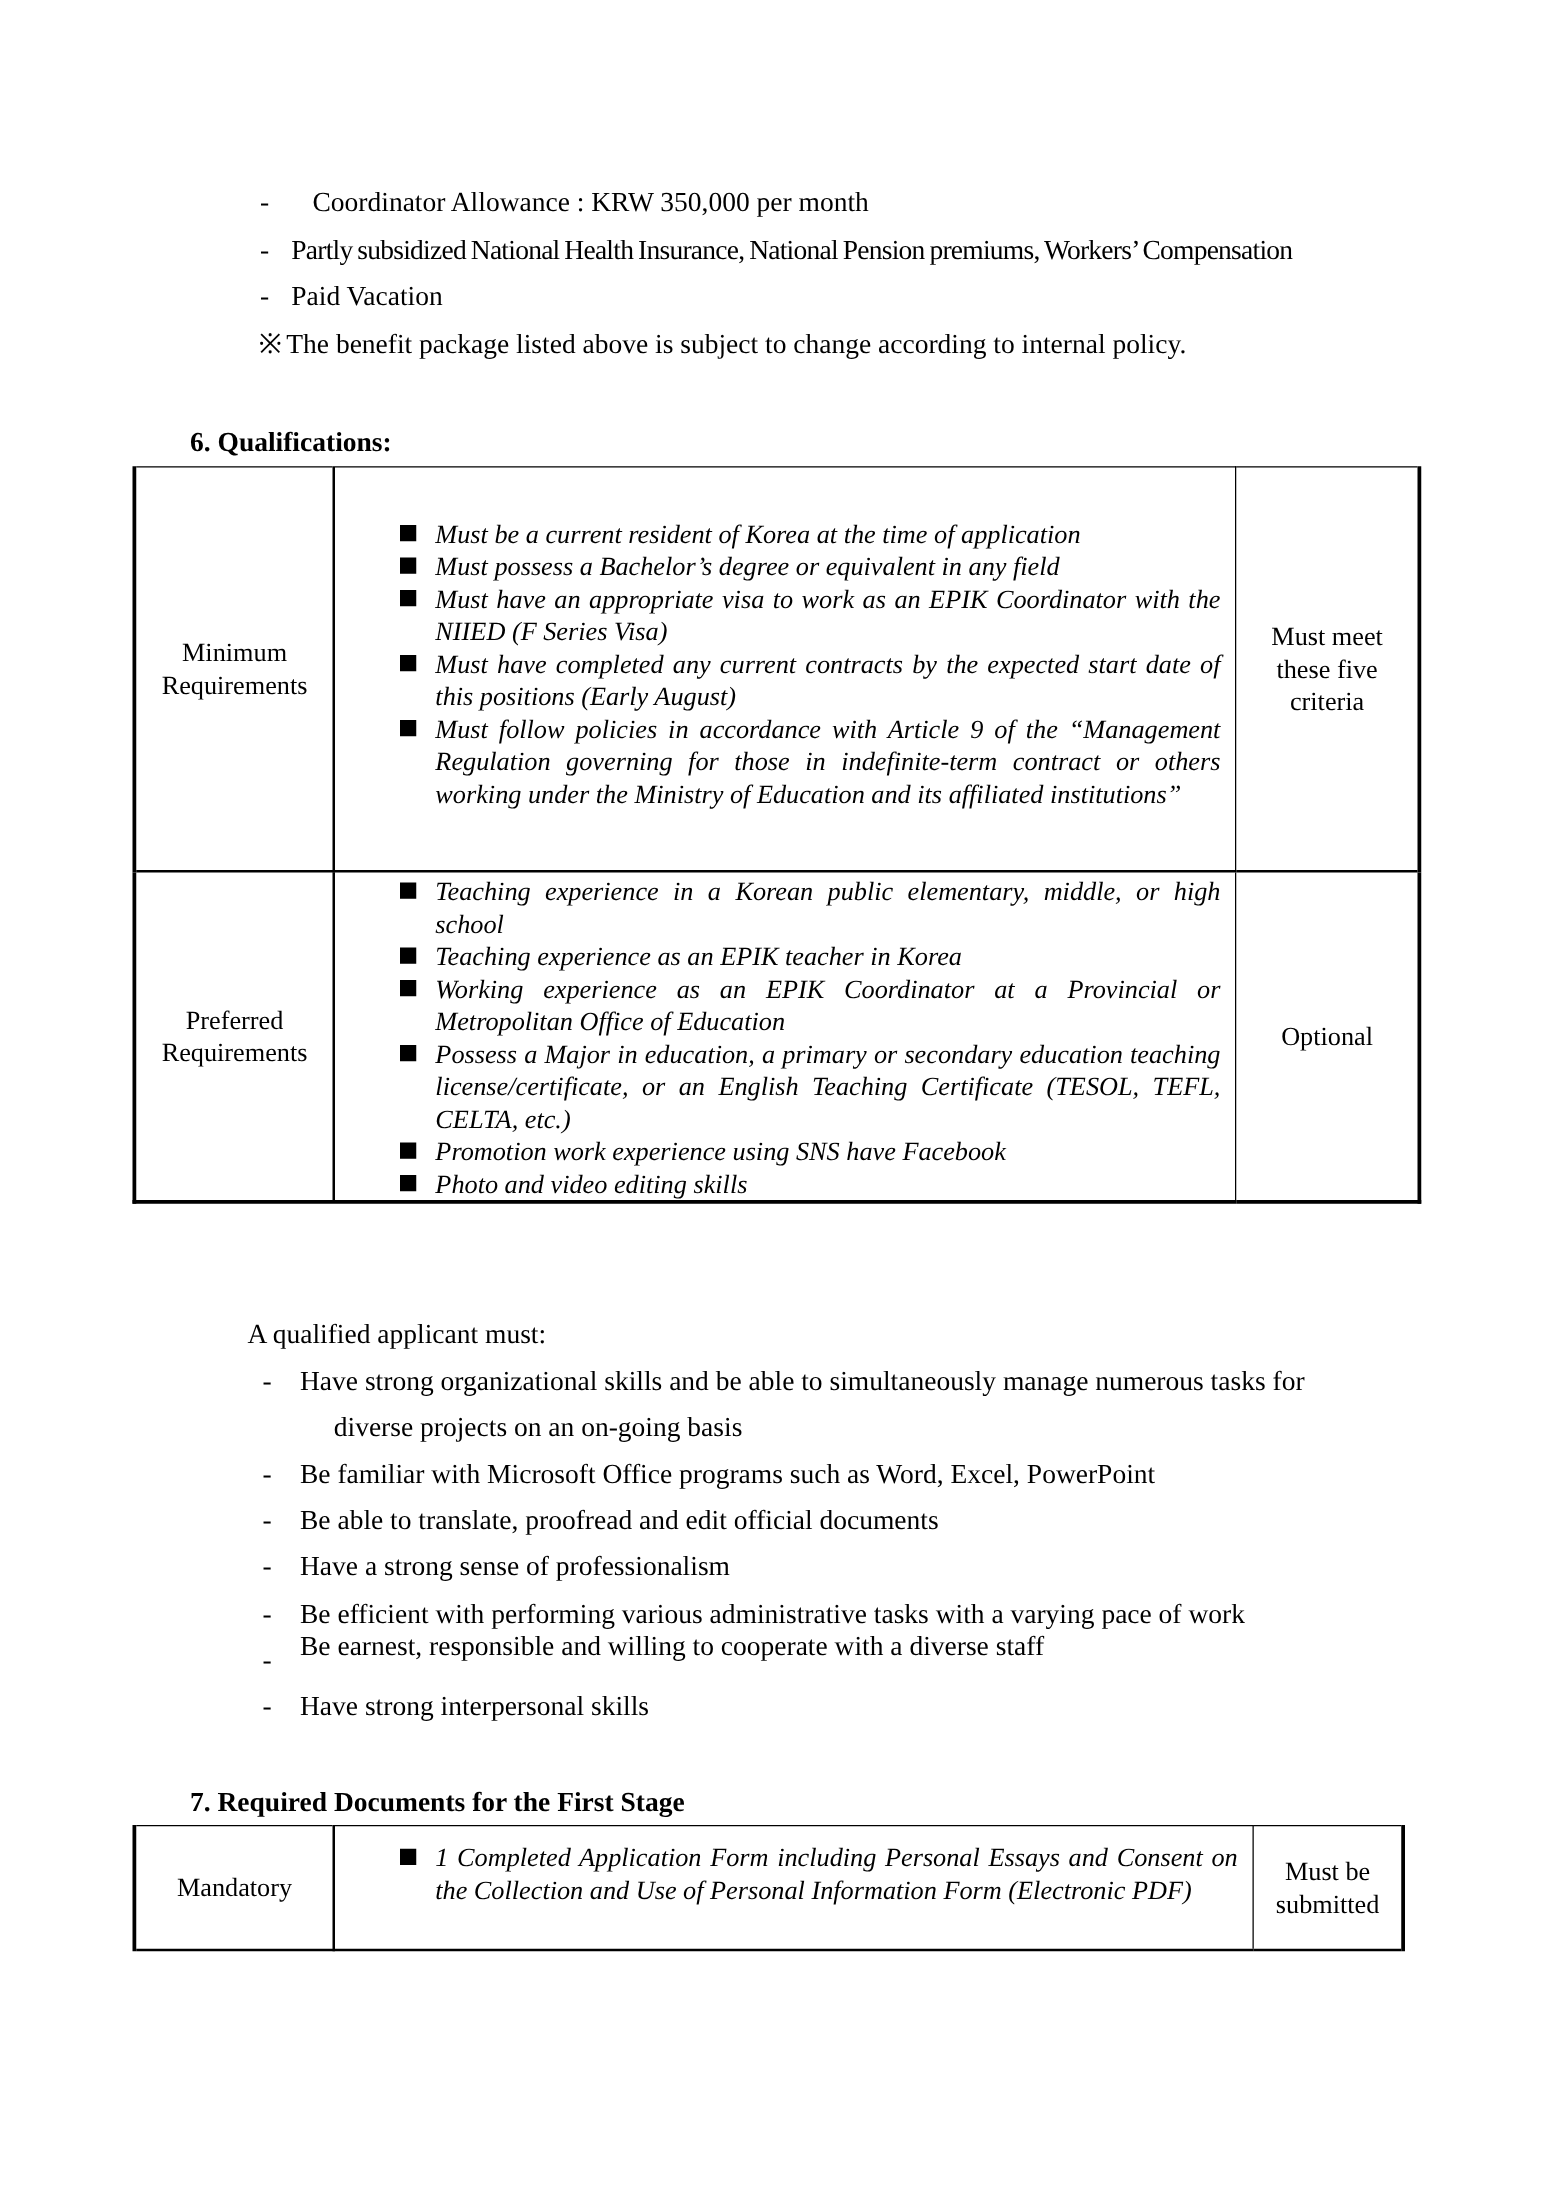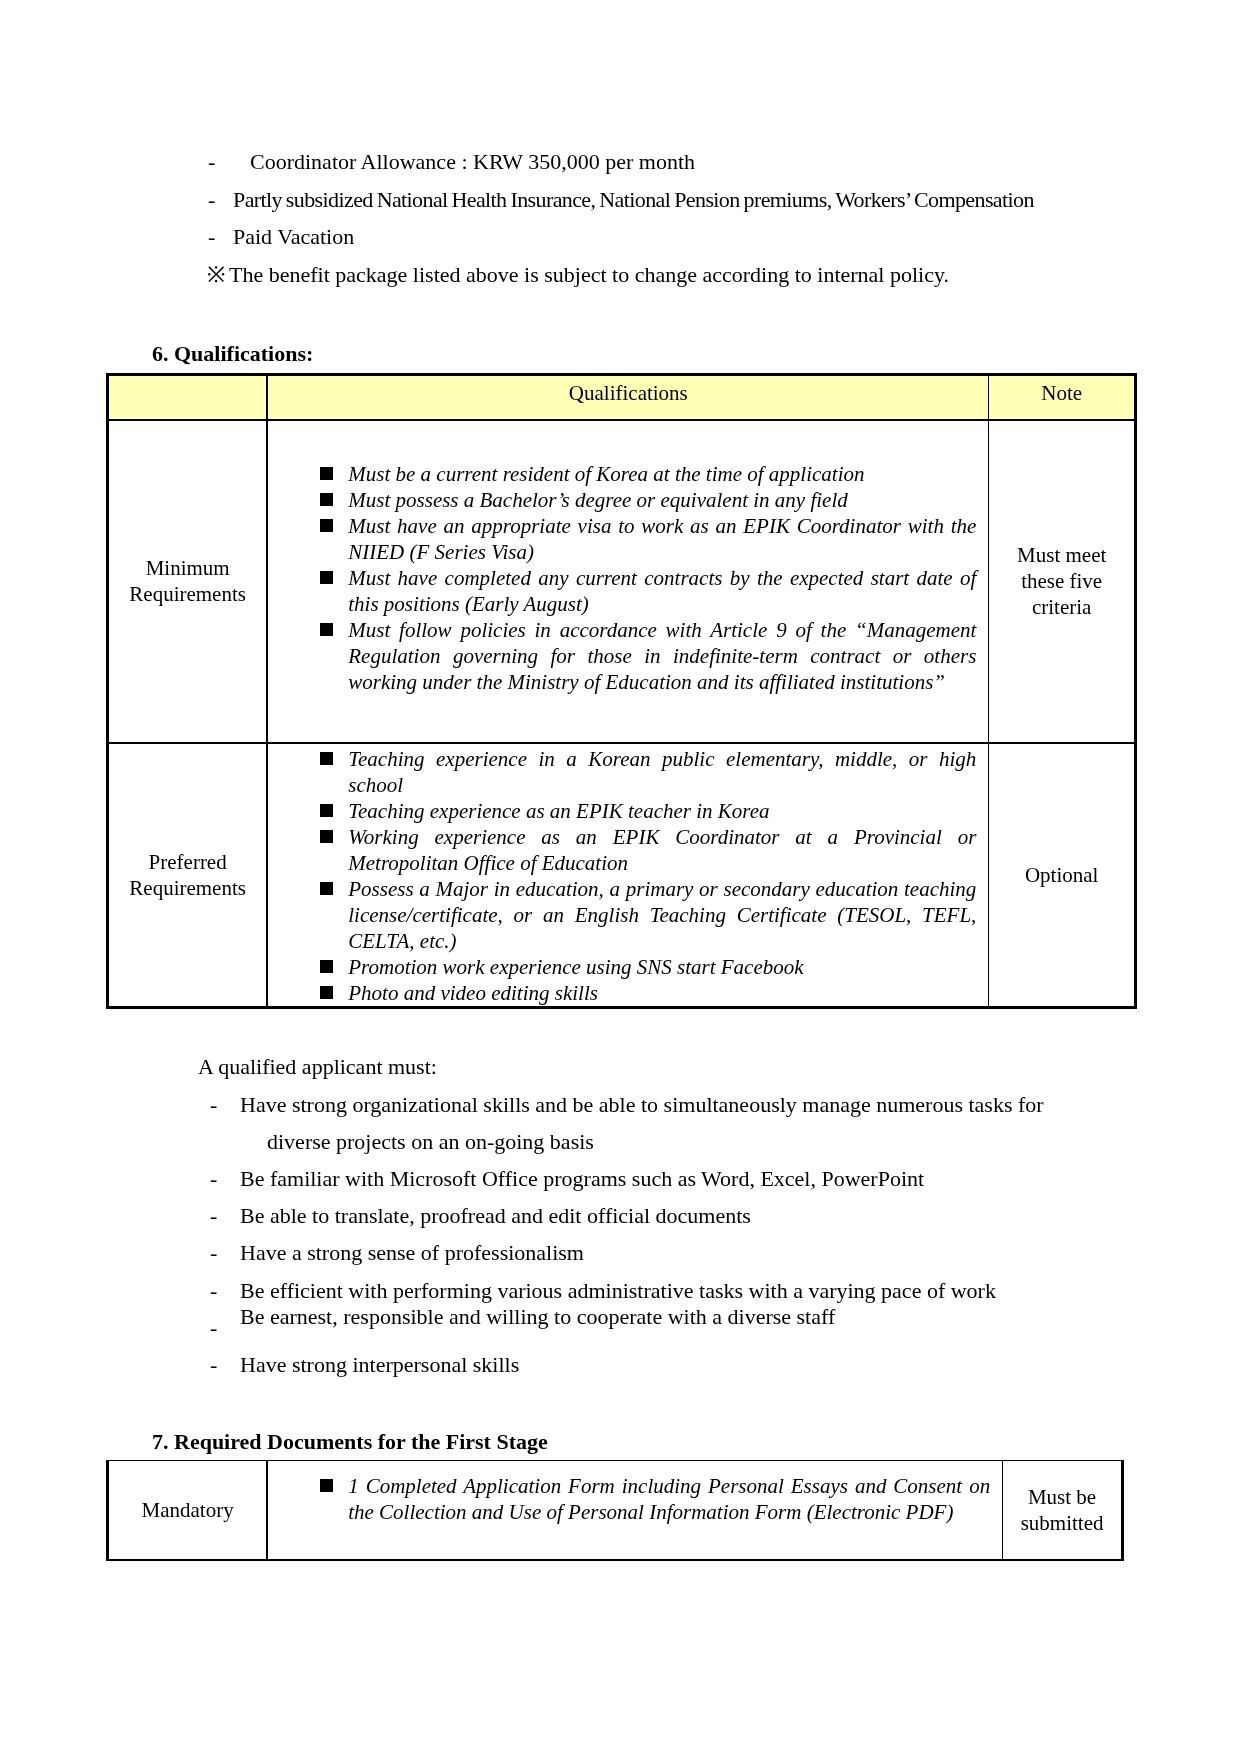--- a/index.html
+++ b/index.html
@@ -56,25 +56,20 @@
 
 <div class="abs heading" style="left:152px; top:341px;">6. Qualifications:</div>
 
 <table class="grid" style="left:106px; top:373px; width:1031px;">
   <colgroup>
     <col style="width:160px">
     <col style="width:724px">
     <col style="width:147px">
   </colgroup>
   <tbody>
-      <tr class="head outer-t thick-b" style="height:45px;">
-    <td class="outer-l thick-r"></td>
-    <td>Qualifications</td>
-    <td class="outer-r">Note</td>
-  </tr>
   <tr style="height:323px;" class="thick-b">
     <td class="label outer-l thick-r">
       <div>Minimum</div>
       <div>Requirements</div>
     </td>
     <td style="vertical-align:top; padding-top:40px;">
       <ul class="sq">
         <li><span class="bullet"></span><span>Must be a current resident of Korea at the time of application</span></li>
         <li><span class="bullet"></span><span>Must possess a Bachelor’s degree or equivalent in any field</span></li>
         <li><span class="bullet"></span><span>Must have an appropriate visa to work as an EPIK Coordinator with the NIIED (F Series Visa)</span></li>
@@ -92,21 +87,21 @@
     <td class="label outer-l thick-r">
       <div>Preferred</div>
       <div>Requirements</div>
     </td>
     <td style="vertical-align:top; padding-top:2px;">
       <ul class="sq">
         <li><span class="bullet"></span><span>Teaching experience in a Korean public elementary, middle, or high school</span></li>
         <li><span class="bullet"></span><span>Teaching experience as an EPIK teacher in Korea</span></li>
         <li><span class="bullet"></span><span>Working experience as an EPIK Coordinator at a Provincial or Metropolitan Office of Education</span></li>
         <li><span class="bullet"></span><span>Possess a Major in education, a primary or secondary education teaching license/certificate, or an English Teaching Certificate (TESOL, TEFL, CELTA, etc.)</span></li>
-        <li><span class="bullet"></span><span>Promotion work experience using SNS start Facebook</span></li>
+        <li><span class="bullet"></span><span>Promotion work experience using SNS have Facebook</span></li>
         <li><span class="bullet"></span><span>Photo and video editing skills</span></li>
       </ul>
     </td>
     <td class="note outer-r">Optional</td>
   </tr>
 </tbody>
   </table>
 
 <div>
   <span class="abs line" style="left:198px; top:1054px;">A qualified applicant must:</span>

